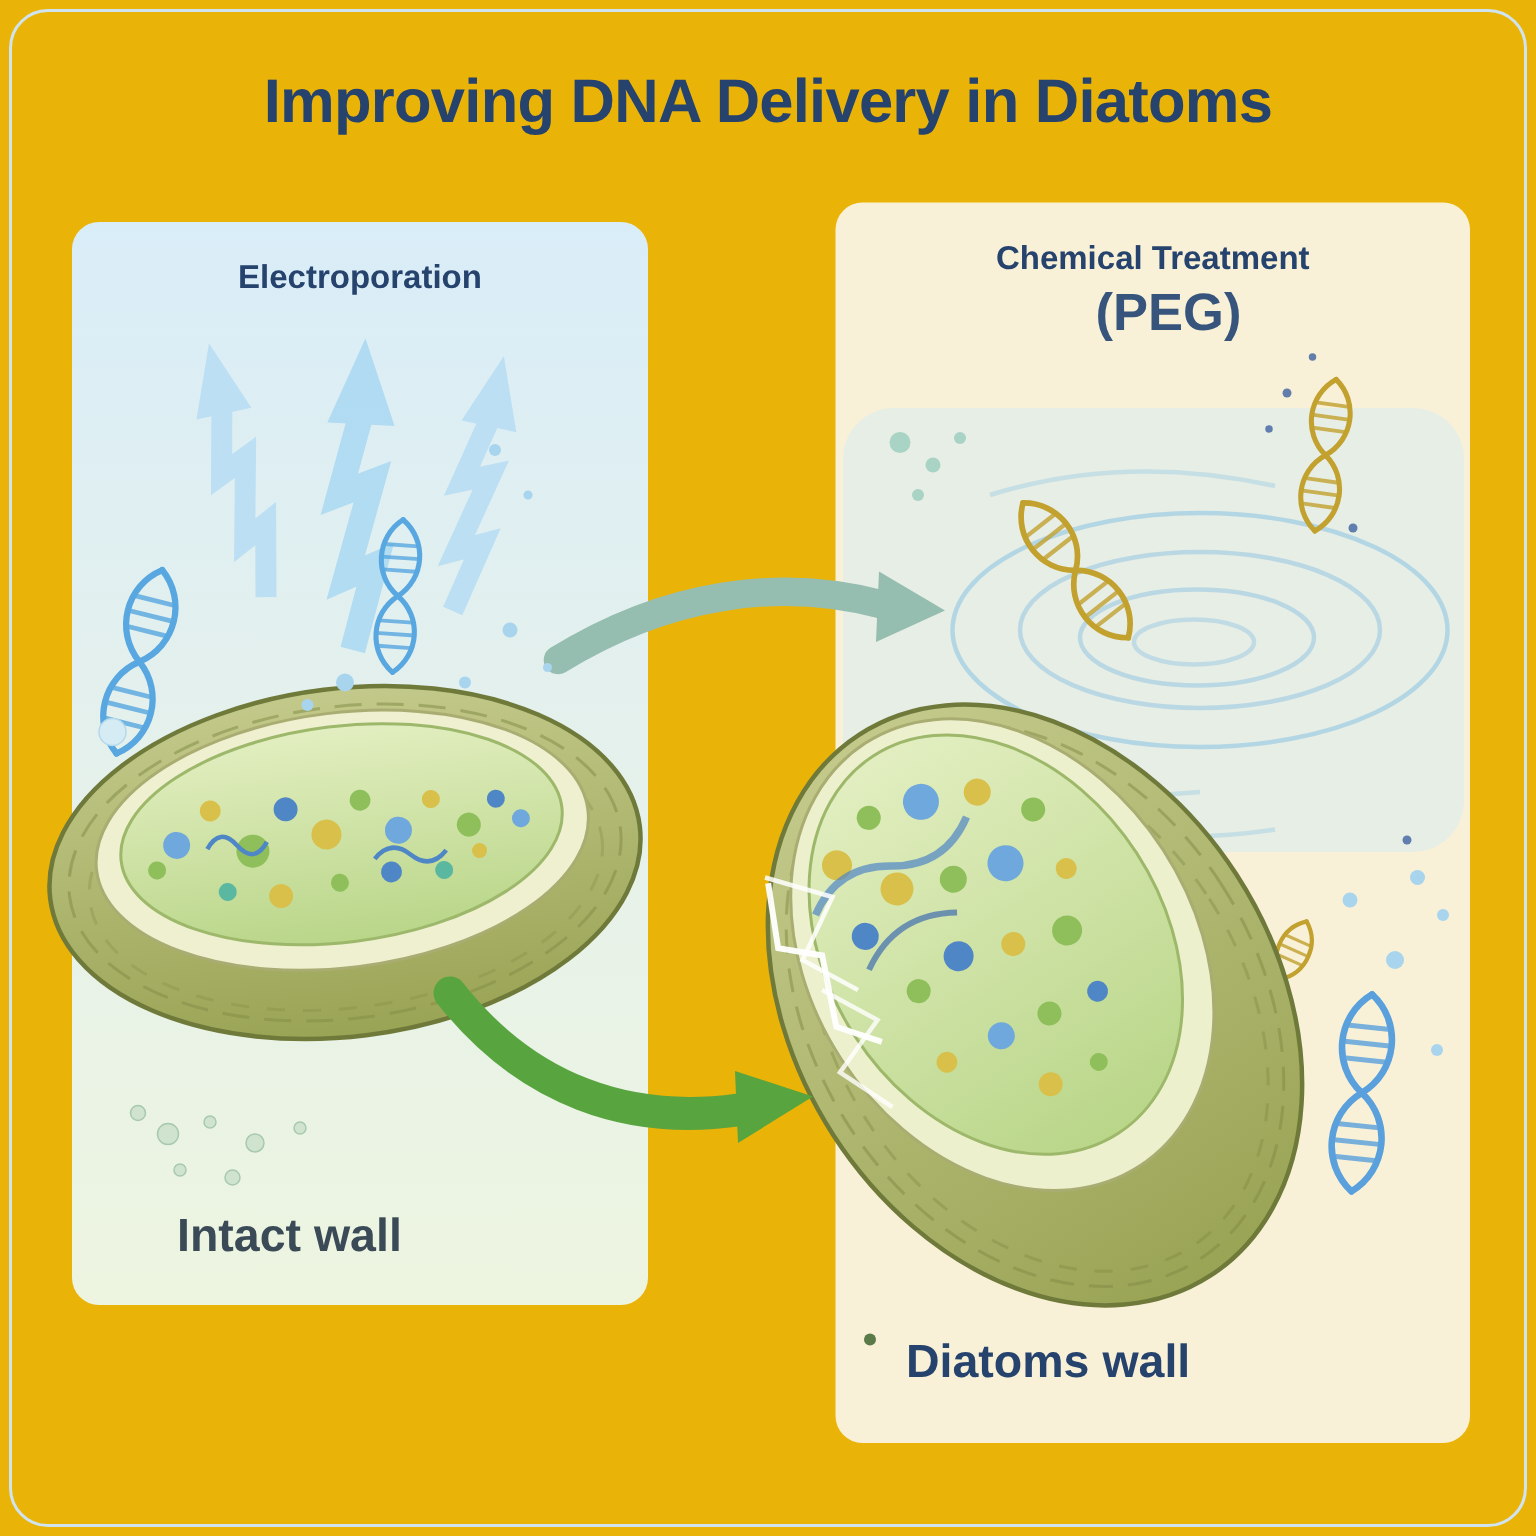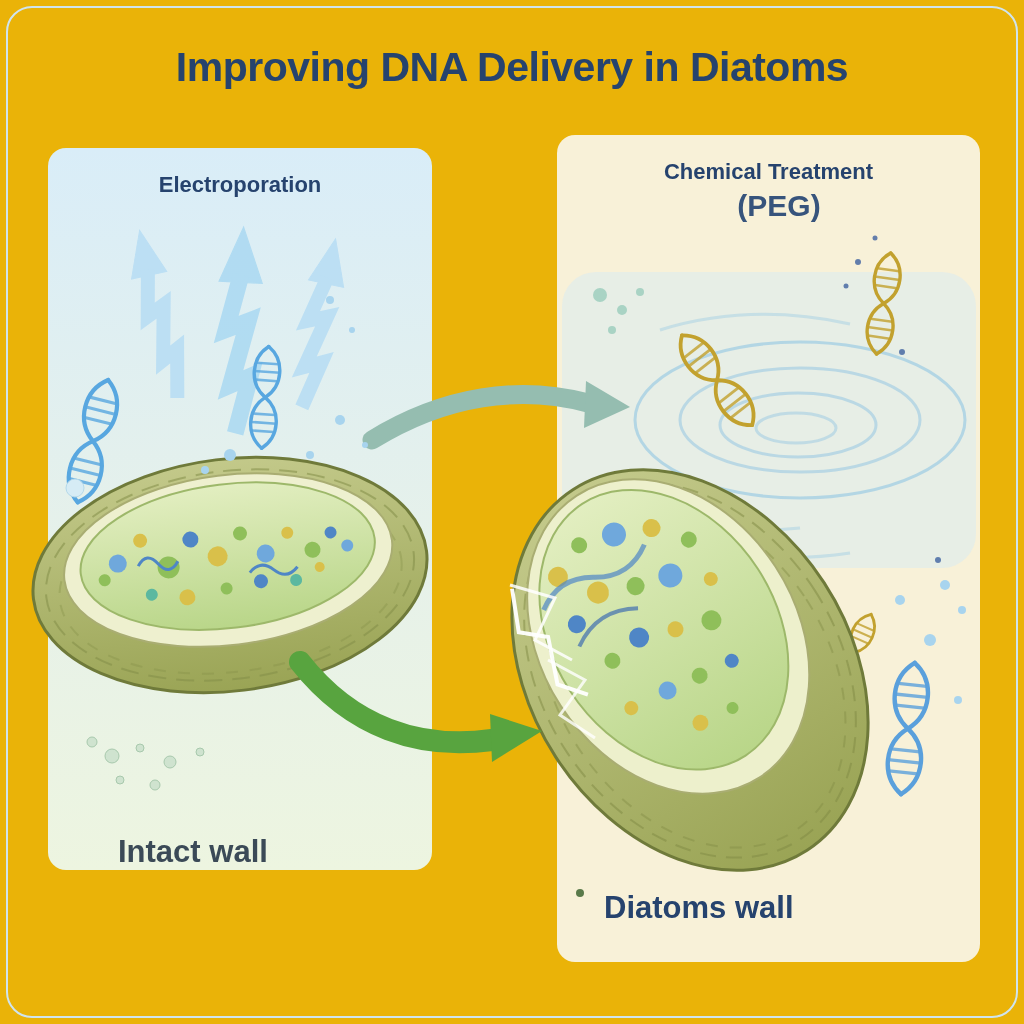--- a/index.html
+++ b/index.html
@@ -8,24 +8,24 @@
   .frame{position:absolute;inset:6px;border:2px solid #cfe4ee;border-radius:26px;pointer-events:none;}
   .title{position:absolute;top:44px;left:0;width:100%;text-align:center;margin:0;
          font-size:41px;font-weight:800;letter-spacing:-0.5px;color:var(--c-title,#26436e);}
   .panel{position:absolute;border-radius:18px;}
   .panel.left{left:48px;top:148px;width:384px;height:722px;
     background:linear-gradient(180deg,var(--c-left_panel_top,#d9edf8) 0%,#e6f1ea 55%,var(--c-left_panel_bottom,#edf5e0) 100%);}
   .panel.right{left:557px;top:135px;width:423px;height:827px;
     background:var(--c-right_panel,#f8f1d8);}
   .panel h2{margin:24px 10px 0;text-align:center;font-size:22px;font-weight:800;
     color:var(--c-heading,#26436e);}
-  .panel .sub{text-align:center;font-size:30px;font-weight:600;margin-top:4px;color:#37547c;padding-left:21px;}
+  .panel .sub{text-align:center;font-size:35px;font-weight:600;margin-top:4px;color:#37547c;padding-left:21px;}
   .overlay{position:absolute;inset:0;pointer-events:none;}
   .label{position:absolute;font-weight:800;font-size:31px;}
-  .label.intact{left:118px;top:806px;color:var(--c-intact_label,#3b4a57);margin-top:28px;}
+  .label.intact{left:118px;top:806px;color:var(--c-intact_label,#3b4a57);}
   .label.weakened{left:604px;top:890px;color:var(--c-weakened_label,#26436e);}
 </style>
 </head>
 <body>
 
 <div class="canvas">
   <div class="frame"></div>
 
   <h1 class="title">Improving DNA Delivery in Diatoms</h1>
 

